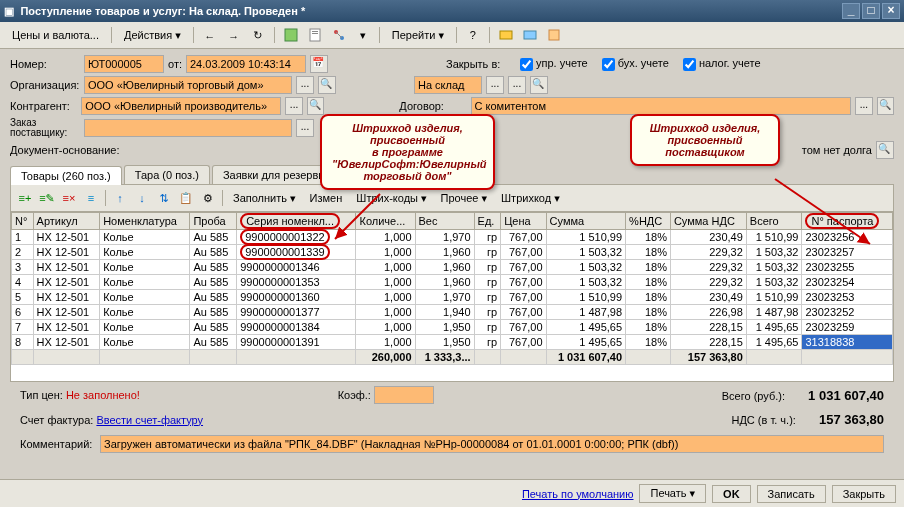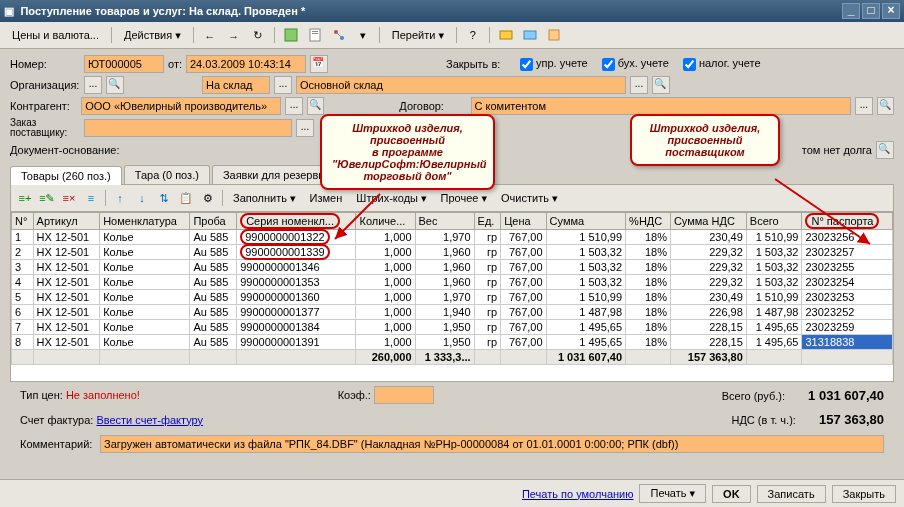--- a/index.html
+++ b/index.html
@@ -118,26 +118,26 @@
     <input class="inp" style="width: 120px;" value="24.03.2009 10:43:14">
     <span class="btn-s">📅</span>
     <span style="width:110px"></span>
     <span style="width:70px">Закрыть в:</span>
     <label><input type="checkbox" class="chk" checked="" style=""><span>упр. учете</span></label>
     <label style="margin-left:10px"><input type="checkbox" class="chk" checked="" style=""><span>бух. учете</span></label>
     <label style="margin-left:10px"><input type="checkbox" class="chk" checked="" style=""><span>налог. учете</span></label>
   </div>
   <div class="row">
     <span class="lbl">Организация:</span>
+    <input class="inp" style="width: 208px;" value="ООО «Ювелирный торговый дом»">
     <span class="btn-s">...</span>
     <span class="btn-s">🔍</span>
     <span style="width:70px"></span>
     <input class="inp" style="width: 68px;" value="На склад">
     <span class="btn-s">...</span>
-    <input class="inp" style="width: 330px;" value="Основной склад">
     <span class="btn-s">...</span>
     <span class="btn-s">🔍</span>
   </div>
   <div class="row">
     <span class="lbl">Контрагент:</span>
     <input class="inp" style="width: 208px;" value="ООО «Ювелирный производитель»">
     <span class="btn-s">...</span>
     <span class="btn-s">🔍</span>
     <span style="width:70px"></span>
     <span style="width:70px">Договор:</span>
@@ -192,21 +192,21 @@
     <span class="tbtn" style="color:#06c">↑</span>
     <span class="tbtn" style="color:#06c">↓</span>
     <span class="tbtn" style="color:#06c">⇅</span>
     <span class="tbtn">📋</span>
     <span class="tbtn">⚙</span>
     <span class="sep"></span>
     <span class="menuitem"><span>Заполнить</span> ▾</span>
     <span class="menuitem"><span>Измен</span></span>
     <span class="menuitem"><span>Штрих-коды</span> ▾</span>
     <span class="menuitem"><span>Прочее</span> ▾</span>
-    <span class="menuitem"><span>Очистить</span> ▾</span>
+    <span class="menuitem"><span>Штрихкод</span> ▾</span>
   </div>
 
   <div class="grid-wrap">
     <table class="grid" id="grid-table">
       <thead>
           <tr id="grid-head">
             <th>N°</th>
             <th>Артикул</th>
             <th>Номенклатура</th>
             <th>Проба</th>

